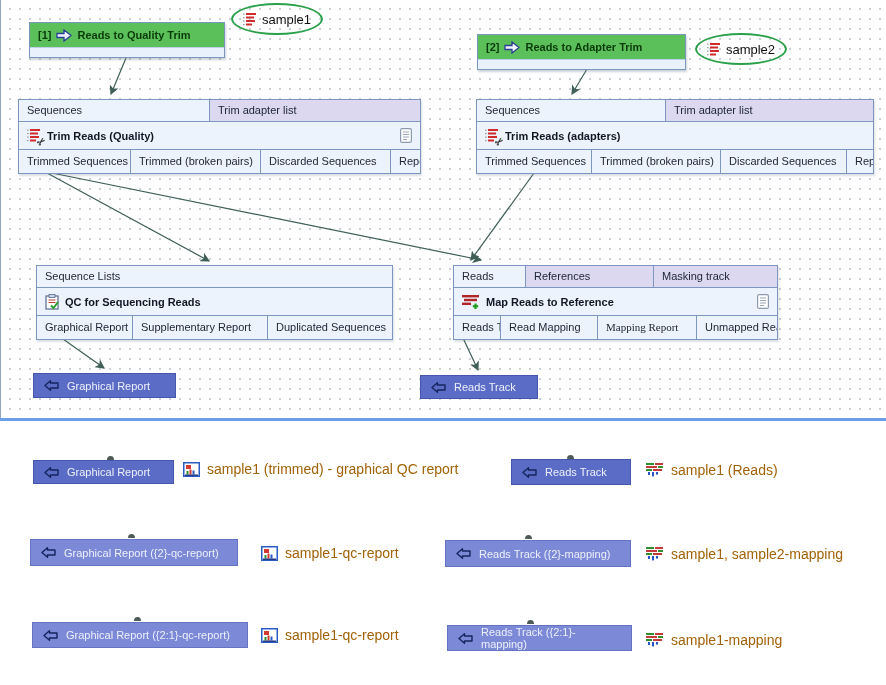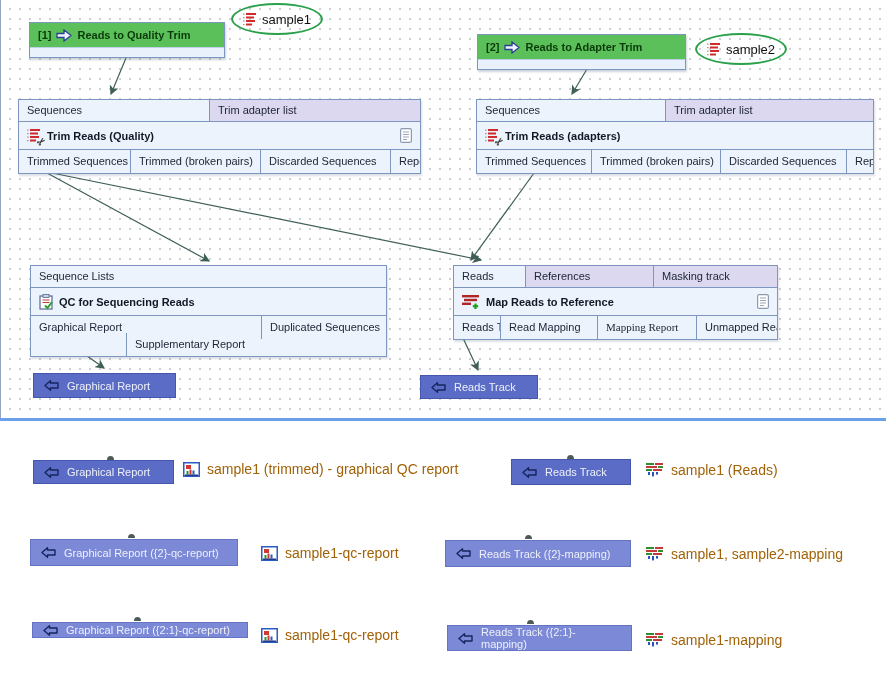--- a/index.html
+++ b/index.html
@@ -219,42 +219,42 @@
       </div>
         </div>
       <div class="nrow out">
         <div class="cell" style="width:106px;">Trimmed Sequences</div>
         <div class="cell" style="width:120px;">Trimmed (broken pairs)</div>
         <div class="cell" style="width:117px;">Discarded Sequences</div>
         <div class="cell" style="flex:1;">Report</div>
       </div>
     </div>
 
-    <div class="node" style="left:29px;top:265px;width:355px;">
+    <div class="node" style="left:35px;top:265px;width:355px;">
       <div class="nrow in">
         <div class="cell" style="flex:1;">Sequence Lists</div>
       </div>
       <div class="nrow">
           <div class="nheader" style="flex:1;">
         <span class="iconwrap">
           <svg width="14" height="16">
                 <rect x="1" y="2" width="12" height="13" fill="#fff" stroke="#566a8f" stroke-width="1.2"></rect>
                 <rect x="4" y="0.5" width="6" height="3" fill="#c8d4ea" stroke="#566a8f" stroke-width="0.8"></rect>
                 <line x1="3.5" y1="6" x2="10.5" y2="6" stroke="#c23a3a" stroke-width="1"></line>
                 <line x1="3.5" y1="8.5" x2="10.5" y2="8.5" stroke="#c23a3a" stroke-width="1"></line>
                 <polyline points="6,11.5 8.5,14 13,8" stroke="#2ca02c" stroke-width="2" fill="none"></polyline>
               </svg>
         </span>
         <span>QC for Sequencing Reads</span>
         <span class="spacer"></span>
       </div>
         </div>
       <div class="nrow out">
         <div class="cell" style="width:87px;">Graphical Report</div>
-        <div class="cell" style="width:126px;margin-top:17px;">Supplementary Report</div>
+        <div class="cell" style="width:126px;">Supplementary Report</div>
         <div class="cell" style="flex:1;">Duplicated Sequences</div>
       </div>
     </div>
 
     <div class="node" style="left:452px;top:265px;width:323px;">
       <div class="nrow in">
         <div class="cell" style="width:63px;">Reads</div>
         <div class="cell lav" style="width:119px;">References</div>
         <div class="cell lav" style="flex:1;">Masking track</div>
       </div>
@@ -406,21 +406,21 @@
           <rect x="7" y="6" width="9" height="2" fill="#c23a3a"></rect>
           <rect x="2" y="9" width="2" height="3" fill="#2a52c4"></rect>
           <rect x="6" y="9" width="2" height="4.4" fill="#2a52c4"></rect>
           <rect x="10" y="9" width="2" height="2.6" fill="#2a52c4"></rect>
         </svg>
     </span>
     <span class="file-label">sample1, sample2-mapping</span>
   </div>
 
   <div class="stub" style="left:134px;top:617px;"></div>
-  <div class="wf-output light" style="left:32px;top:622px;width:216px;height:16px;">
+  <div class="wf-output light" style="left:32px;top:622px;width:216px;height:26px;">
     <span class="iconwrap">
       <svg width="15" height="11">
           <polygon points="14,3 6.5,3 6.5,0.8 1,5.5 6.5,10.2 6.5,8 14,8" fill="none" stroke="#16245e" stroke-width="1.4" stroke-linejoin="round"></polygon>
         </svg>
     </span>
     <span>Graphical Report ({2:1}-qc-report)</span>
   </div>
   <div class="file-item" style="left:261px;top:627px;">
     <span class="iconwrap">
       <svg width="17" height="15">

